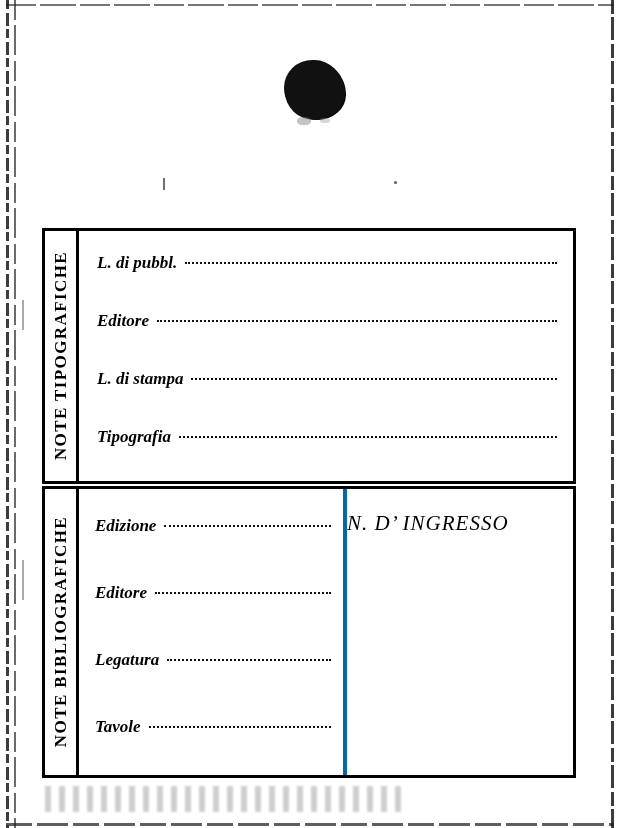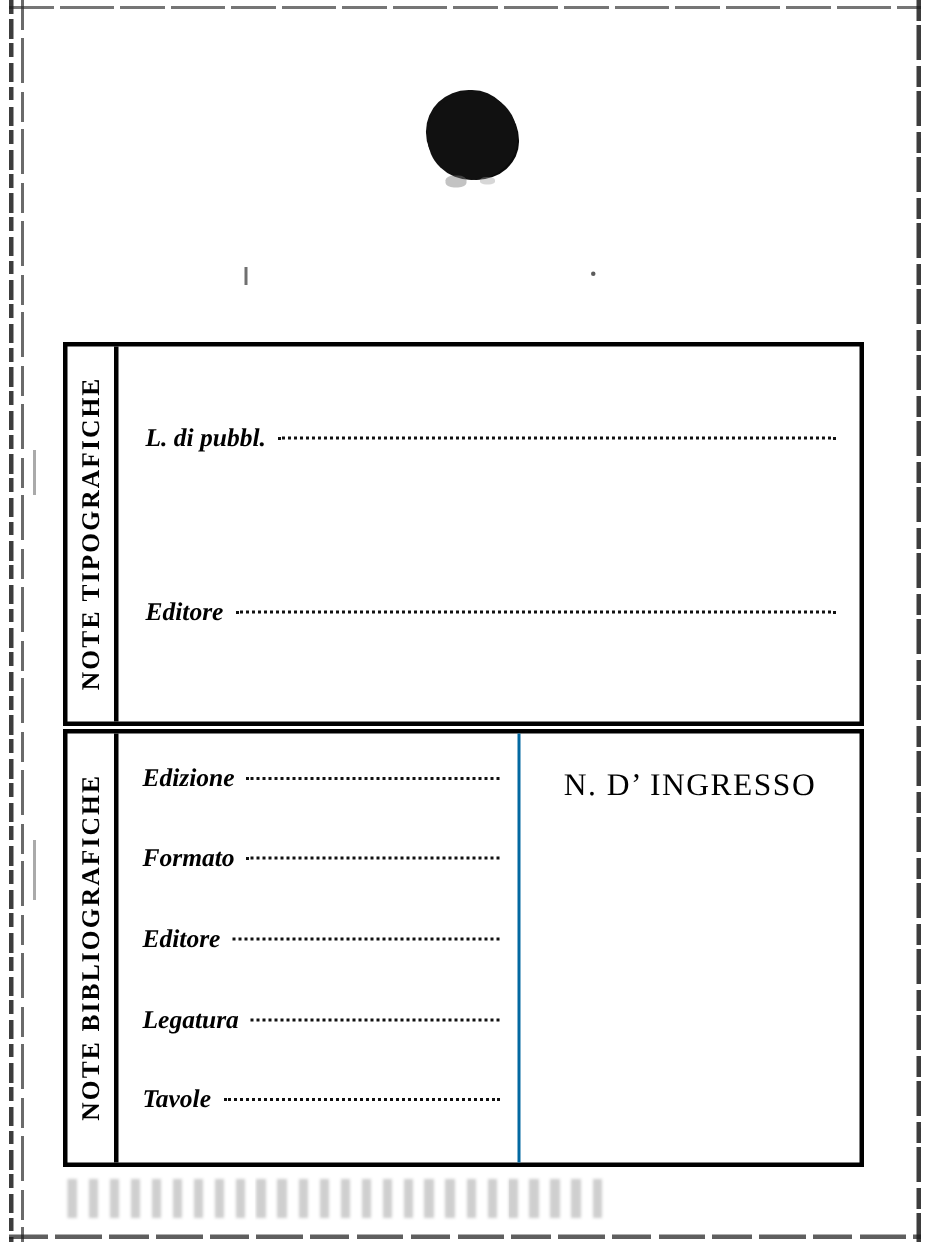--- a/index.html
+++ b/index.html
@@ -191,40 +191,41 @@
 
   
   .bottom-inner {
     position: absolute;
     left: 34px; top: 0;
     right: 0; bottom: 0;
     display: flex;
   }
   .fields-bottom {
     width: 268px;
-    border-right: 2px solid #0369a1;
+    border-right: 4px solid #0369a1;
     box-sizing: border-box;
     padding: 10px 12px 8px 16px;
     display: flex;
     flex-direction: column;
     justify-content: space-around;
   }
   .ingresso-box {
     flex: 1 1 auto;
     position: relative;
   }
   .ingresso-title {
     position: absolute;
     left: 0; right: 0; top: 22px;
-    text-align: center;
+    text-align: left;
     font-family: "Liberation Serif", serif;
     font-size: 21px;
     letter-spacing: 1px;
     color: #000000;
     white-space: nowrap;
+    font-style: italic;
   }
 
   .noise-blur {
     position:absolute;
     left:45px; top:786px;
     width:360px; height:26px;
     background:
       repeating-linear-gradient(to right,
         rgba(80,80,80,.28) 0px, rgba(80,80,80,.28) 6px,
         rgba(255,255,255,0) 6px, rgba(255,255,255,0) 14px);
@@ -260,43 +261,47 @@
       <div class="field-row">
         <span class="field-label">L. di pubbl.</span>
         <span class="dots"></span>
       </div>
 
       <div class="field-row">
         <span class="field-label">Editore</span>
         <span class="dots"></span>
       </div>
 
-
+      <div class="field-row">
+        <span class="field-label">L. di stampa</span>
+        <span class="dots"></span>
+      </div>
+
+      <div class="field-row">
+        <span class="field-label">Tipografia</span>
+        <span class="dots"></span>
+      </div>
 
 
     </div>
   </div>
 
   <div class="form-bottom">
     <div class="vlabel-col">
       <span class="vlabel">NOTE BIBLIOGRAFICHE</span>
     </div>
 
     <div class="bottom-inner">
       <div class="fields-bottom">
 
         <div class="field-row">
           <span class="field-label">Edizione</span>
           <span class="dots"></span>
         </div>
 
-        <div class="field-row">
-          <span class="field-label">Formato</span>
-          <span class="dots"></span>
-        </div>
 
         <div class="field-row">
           <span class="field-label">Editore</span>
           <span class="dots"></span>
         </div>
 
 
         <div class="field-row">
           <span class="field-label">Legatura</span>
           <span class="dots"></span>

